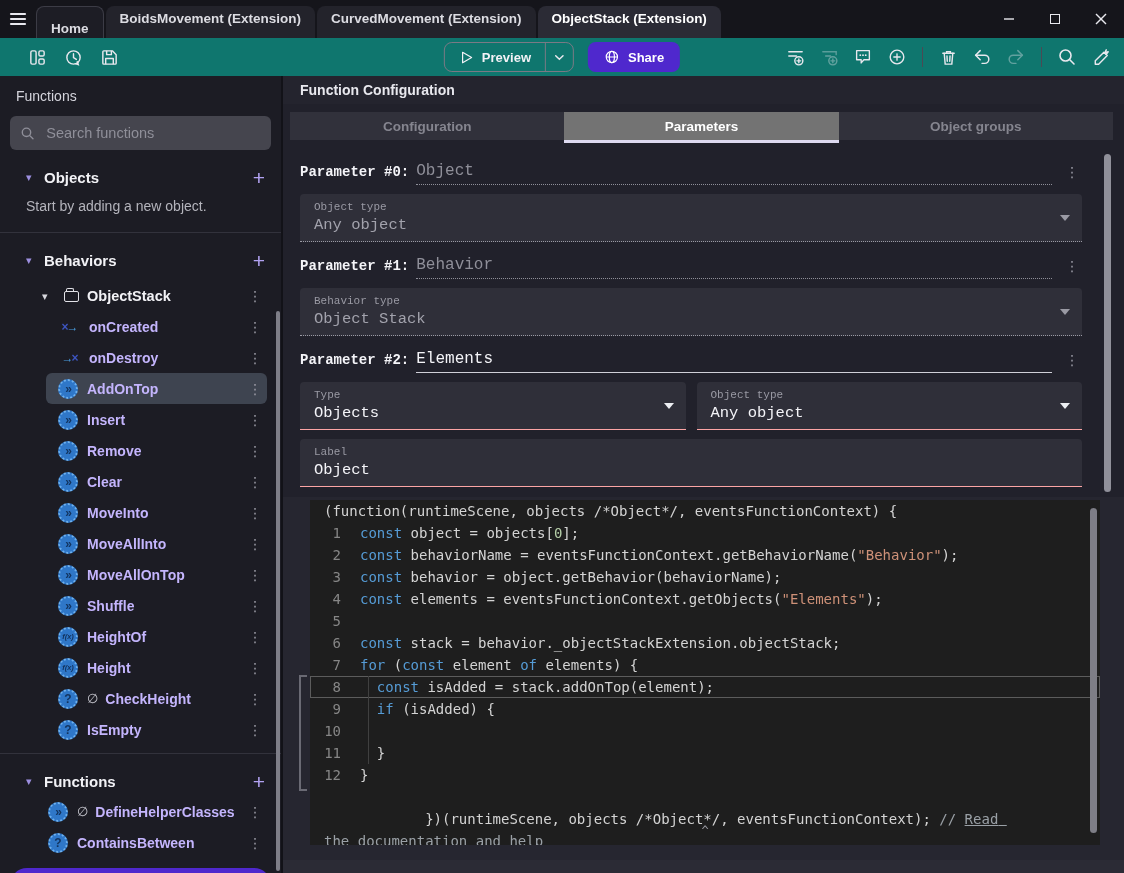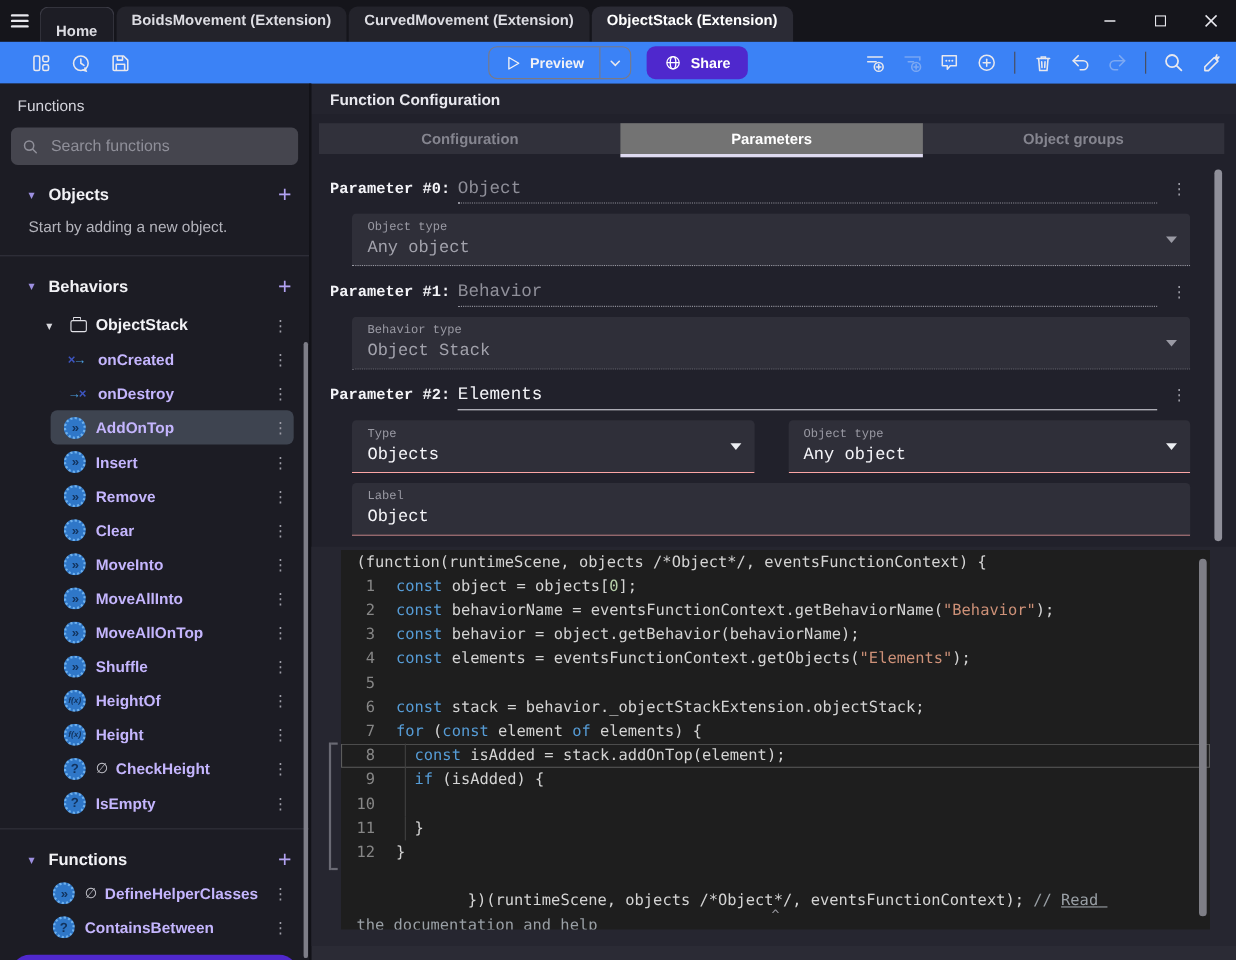--- a/index.html
+++ b/index.html
@@ -13,21 +13,21 @@
   .tab { height:32px; display:flex; align-items:center; gap:9px; padding:5px 14px; background:#23232b;
          border-radius:8px 8px 0 0; margin-right:2px; font-size:13.5px; font-weight:bold; color:#dcdce2; cursor:pointer;flex-direction:column; }
   .tab.home { border:1px solid #3c3c46; border-bottom:none; background:#1d1d25; }
   .tab.active { background:#2b2b35; color:#fff; }
   .tab .close { color:#b8b8c0; font-size:14px; font-weight:normal; padding:0 2px; }
   .win-controls { position:absolute; right:0; top:0; height:38px; display:flex; align-items:center; }
   .win-btn { width:46px; height:38px; display:flex; align-items:center; justify-content:center; color:#e8e8ee; cursor:pointer; }
   .max-box { width:10px; height:10px; border:1.3px solid #e8e8ee; }
 
   
-  .toolbar { height:38px; background:#3b82f6; flex:none; display:flex; align-items:center; position:relative; padding:0 24px; }
+  .toolbar { height:38px; background:#0f766e; flex:none; display:flex; align-items:center; position:relative; padding:0 24px; }
   .tool-group-left { display:flex; align-items:center; gap:10px; }
   .icon-btn { width:26px; height:26px; display:flex; align-items:center; justify-content:center; cursor:pointer; border-radius:4px; }
   .icon-btn.dim { opacity:.38; }
   .center-group { position:absolute; left:50%; transform:translateX(-50%); display:flex; align-items:center; gap:14px; }
   .preview-btn { display:flex; align-items:center; height:30px; border:1px solid #7a7a85; border-radius:8px; overflow:hidden; cursor:pointer; }
   .preview-main { display:flex; align-items:center; gap:8px; padding:0 14px; font-size:13px; font-weight:bold; color:#f2f2f6; }
   .preview-caret { width:28px; height:100%; display:flex; align-items:center; justify-content:center; border-left:1px solid #7a7a85; }
   .share-btn { display:flex; align-items:center; gap:8px; height:30px; padding:0 16px; border-radius:8px;
                background:#4f28cd; color:#fff; font-size:13px; font-weight:bold; cursor:pointer; }
   .tool-group-right { position:absolute; right:10px; display:flex; align-items:center; gap:8px; }
@@ -78,21 +78,21 @@
   .mtab.active { background:#737373; color:#ffffff;text-align:center; }
   .mtab.active::after { content:""; position:absolute; left:0; right:0; bottom:-3px; height:3px; background:#dedaf0; }
 
   .params { flex:none; position:relative; padding:12px 42px 10px 17px;font-family:Liberation Mono, monospace; }
   .param-row { display:flex; align-items:flex-end; margin-top:10px; }
   .param-row .p-label { font-size:14px; font-weight:bold; color:#f4f4f8; padding-bottom:5px; white-space:nowrap; }
   .param-row .p-name { flex:1; font-size:16px; margin-left:7px; padding-bottom:4px; }
   .param-row .p-name.disabled { color:#8f8f99; border-bottom:1px dotted #8f8f99; }
   .param-row .p-name.enabled { color:#f4f4f8; border-bottom:1px solid #cfcfd8; }
   .param-row .dots { margin-left:10px; padding-bottom:4px; }
-  .field { background:#2f2f39; border-radius:4px 4px 0 0; height:48px; padding:7px 14px 16px; position:relative; margin-top:9px;margin-left:20px; }
+  .field { background:#2f2f39; border-radius:4px 4px 0 0; height:48px; padding:7px 14px 16px; position:relative; margin-top:9px; }
   .field .f-label { font-size:11px; color:#9a9aa4; }
   .field .f-value { font-size:15.5px; margin-top:3px; }
   .field.disabled { border-bottom:1px dotted #9a9aa4; }
   .field.disabled .f-value { color:#a2a2ac; }
   .field.enabled { border-bottom:1px solid #fca5a5; }
   .field.enabled .f-value { color:#f4f4f8; }
   .caret-down { position:absolute; right:12px; top:21px; width:0; height:0; border-left:5px solid transparent; border-right:5px solid transparent; border-top:6px solid #9a9aa4; }
   .field.enabled .caret-down { border-top-color:#eceef2; }
   .two-col { display:flex; gap:11px; }
   .two-col .field { flex:1; }

